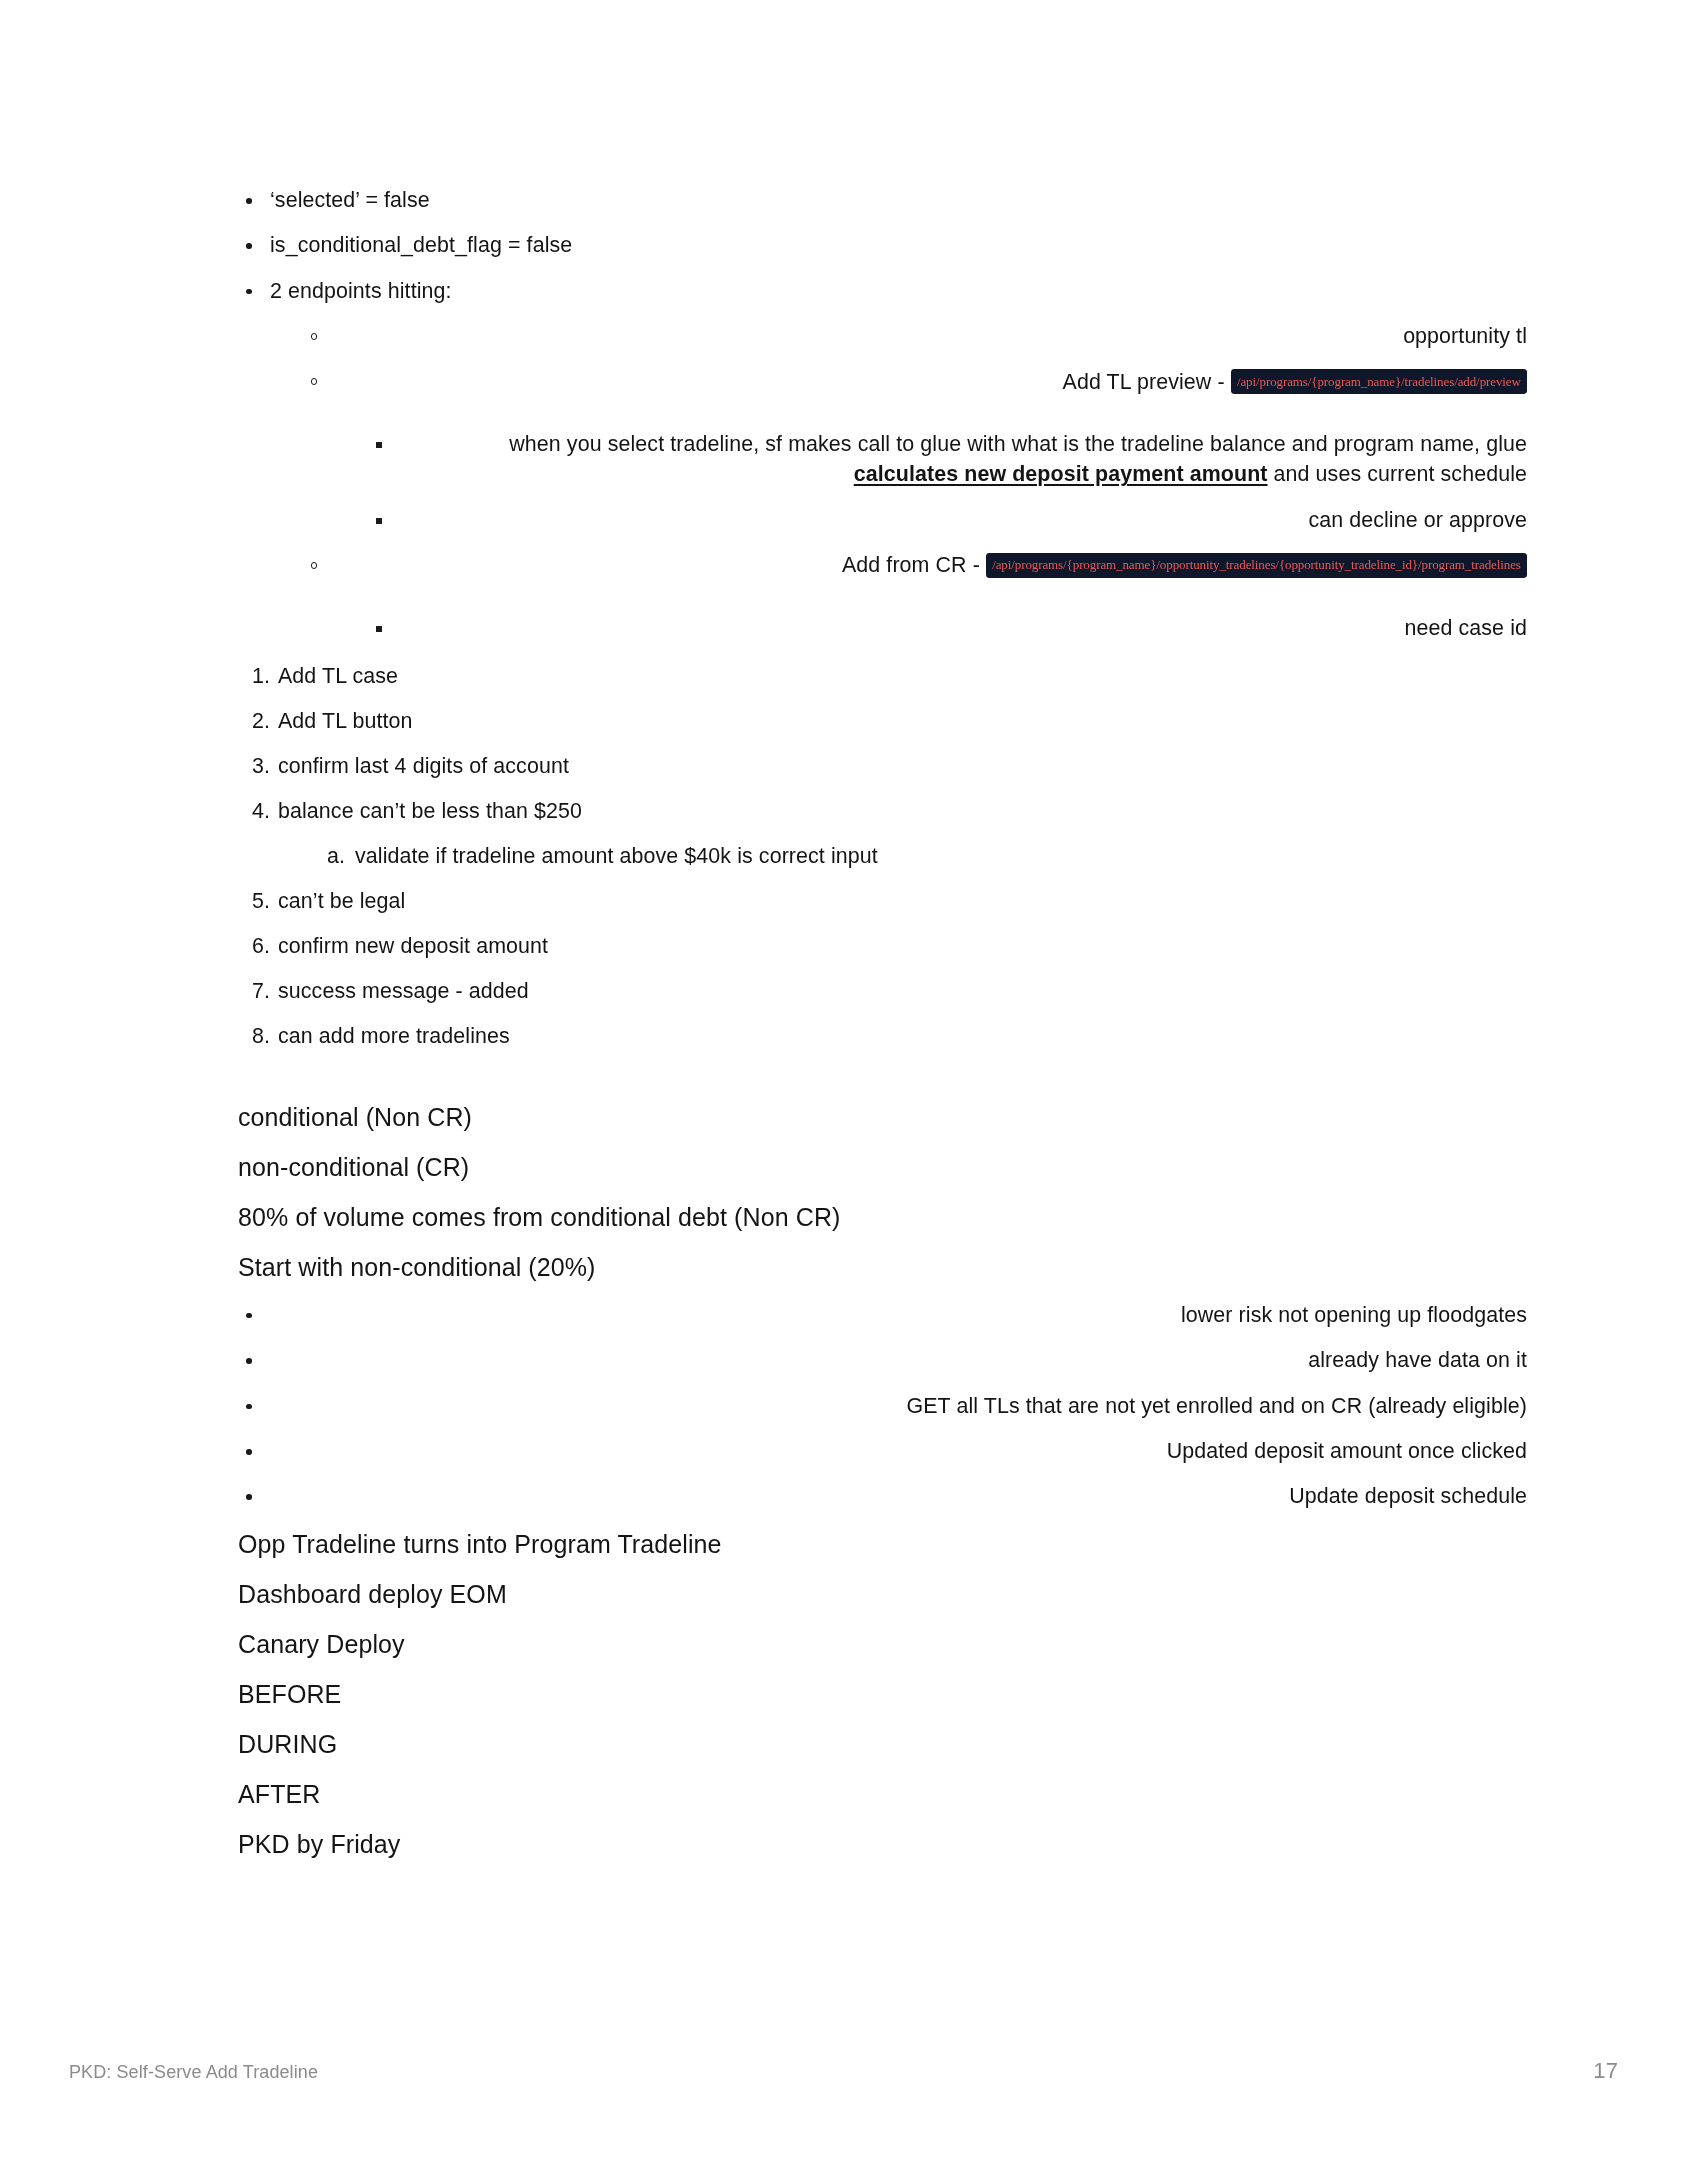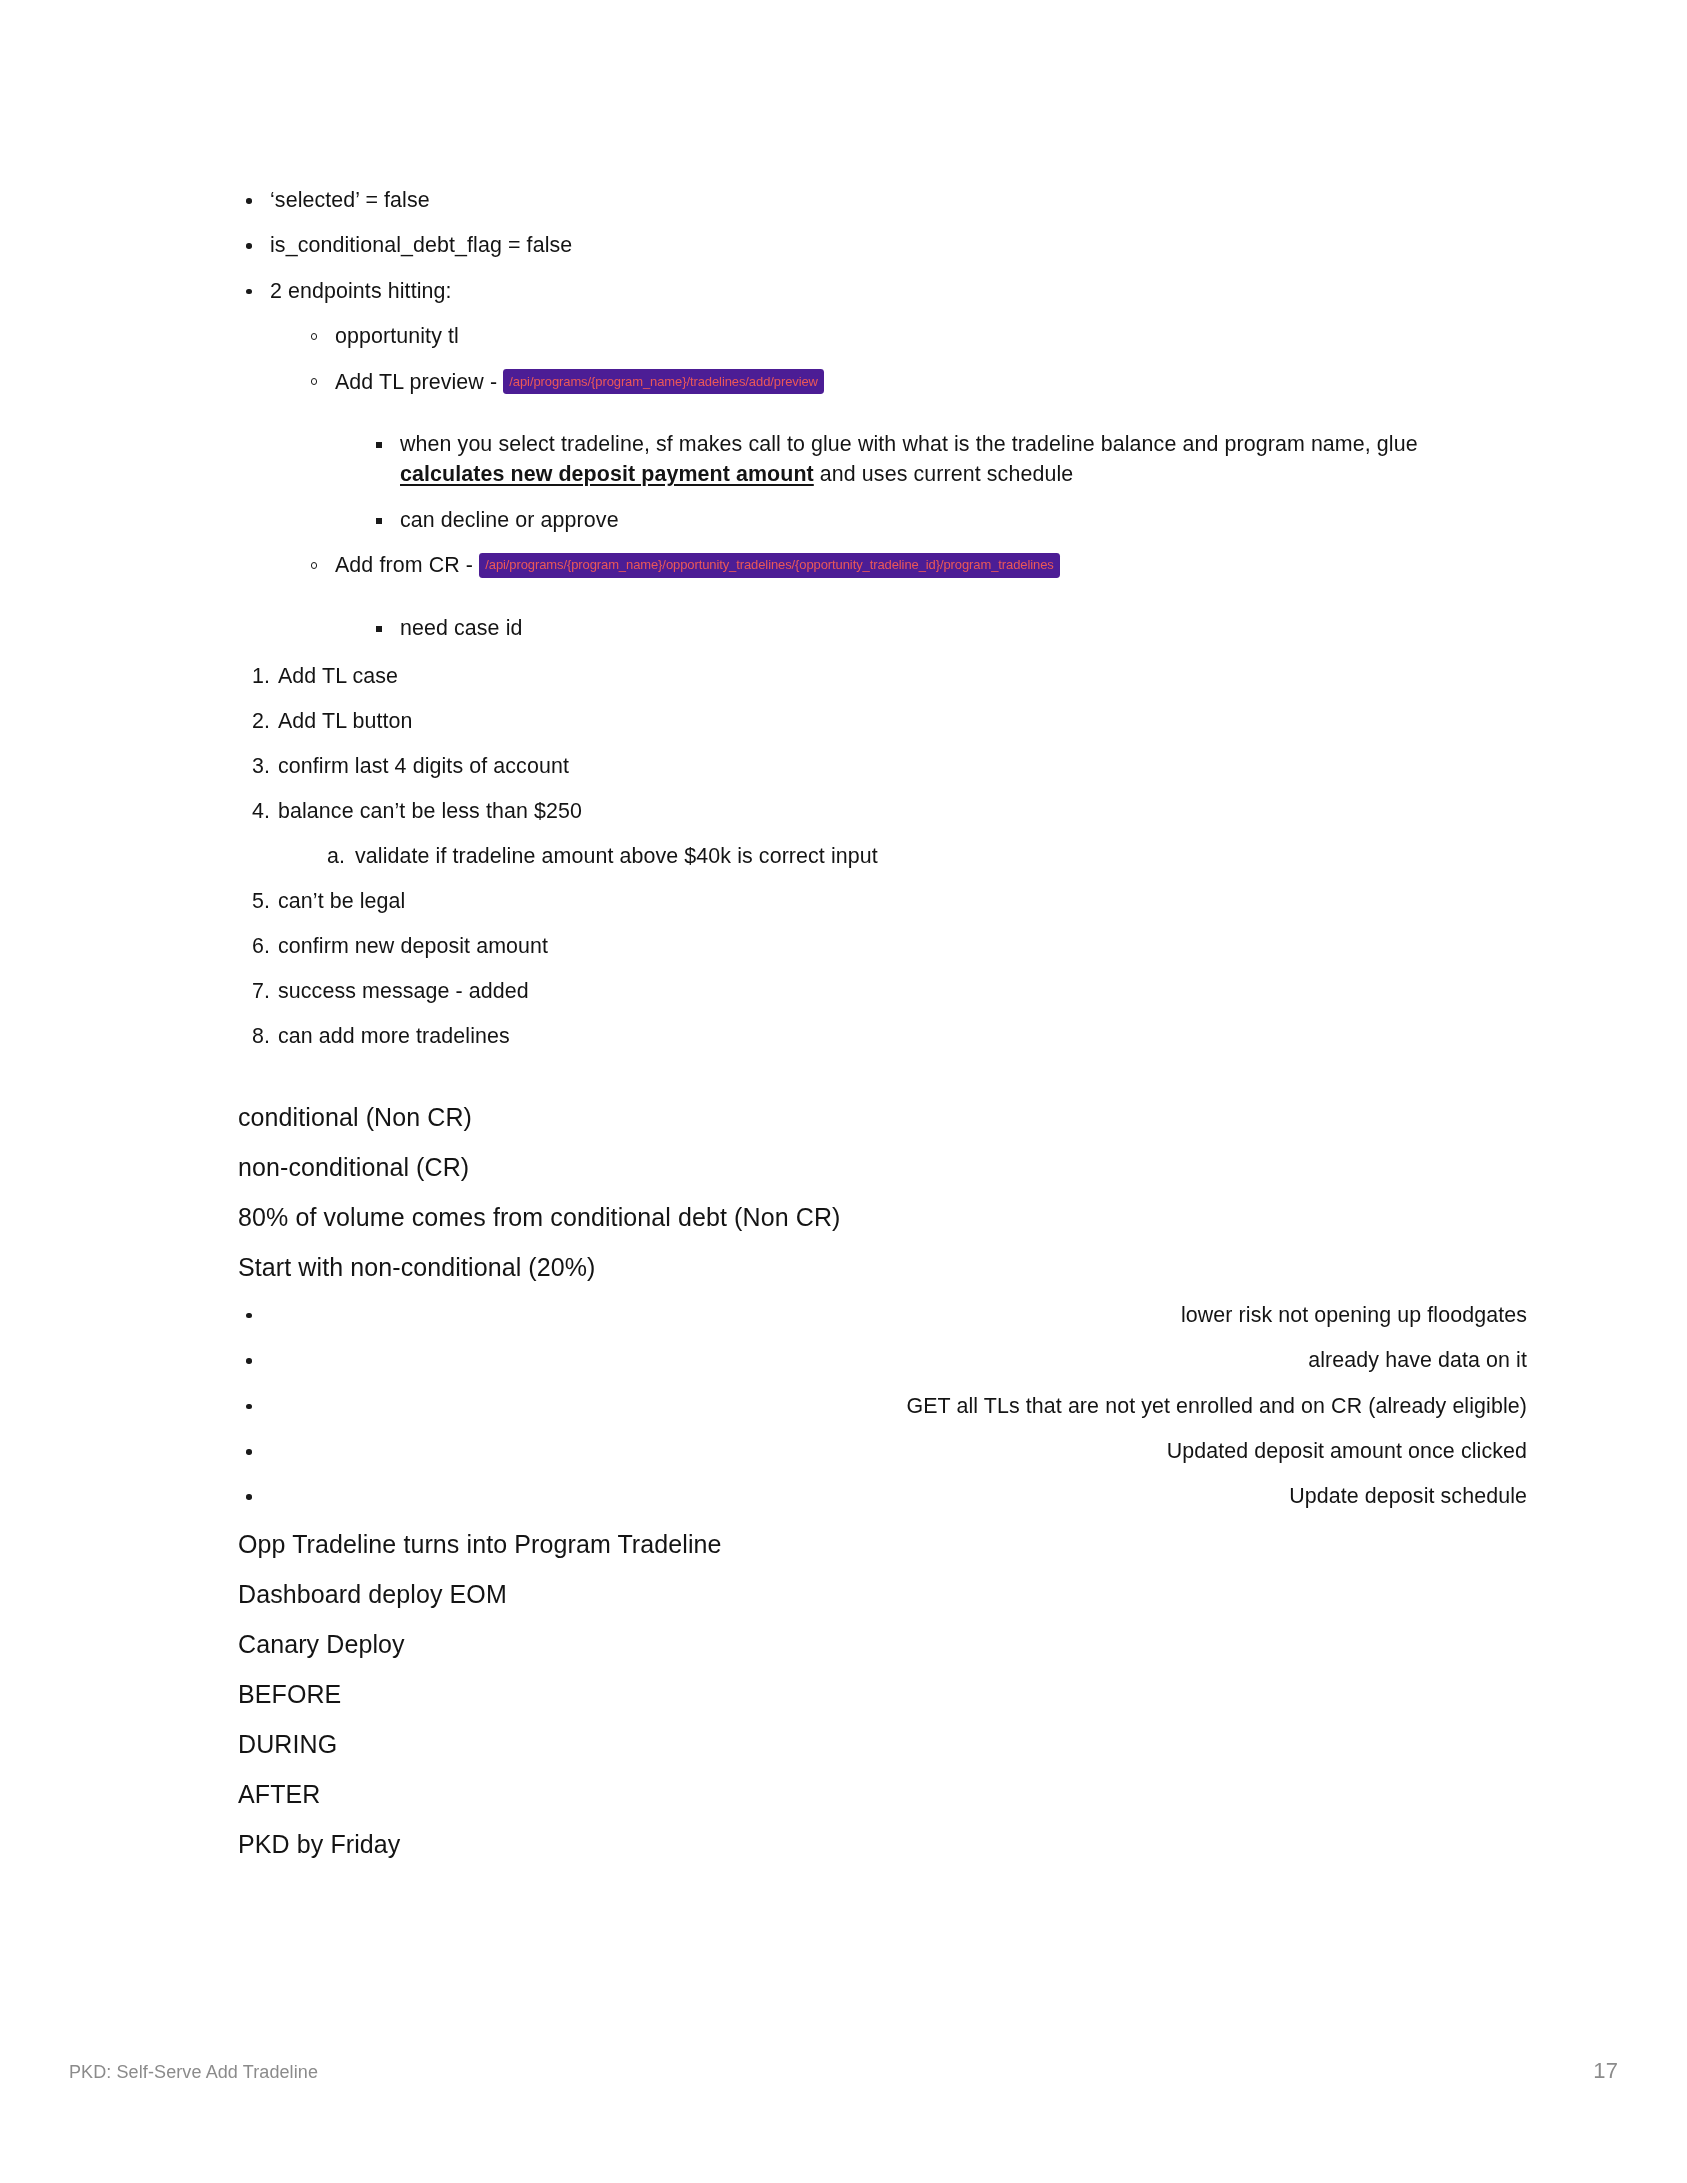--- a/index.html
+++ b/index.html
@@ -61,20 +61,21 @@
     width: 5.5px;
     height: 5.5px;
     border-radius: 50%;
     background: #1a1a1a;
   }
 
   
   .lvl2 {
     margin-top: 15px;
     padding-left: 33px;
+    text-align: right;
   }
   .lvl2 > li {
     padding-left: 32px;
     margin-bottom: 15px;
   }
   .lvl2 > li::before {
     content: "";
     position: absolute;
     left: 7.6px;
     top: 11.7px;
@@ -151,23 +152,23 @@
     letter-spacing: 0.1px;
   }
 
   .spacer-block {
     height: 34px;
   }
 
   
   .code {
     display: inline-block;
-    background: #4c1d95;
+    background: #0f172a;
     color: #eb5858;
-    font-family: Liberation Sans, sans-serif;
+    font-family: Liberation Serif, serif;
     font-size: 13px;
     line-height: 1;
     padding: 5.5px 6.2px 6.2px 6.2px;
     border-radius: 3.4px;
     vertical-align: 2.8px;
     letter-spacing: -0.1px;
     white-space: nowrap;
   }
 
   .bold-underline {

